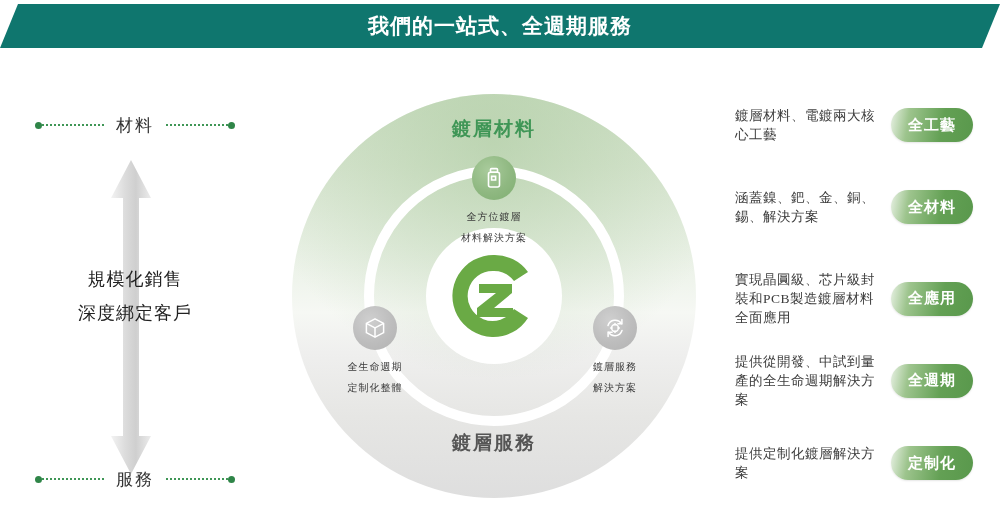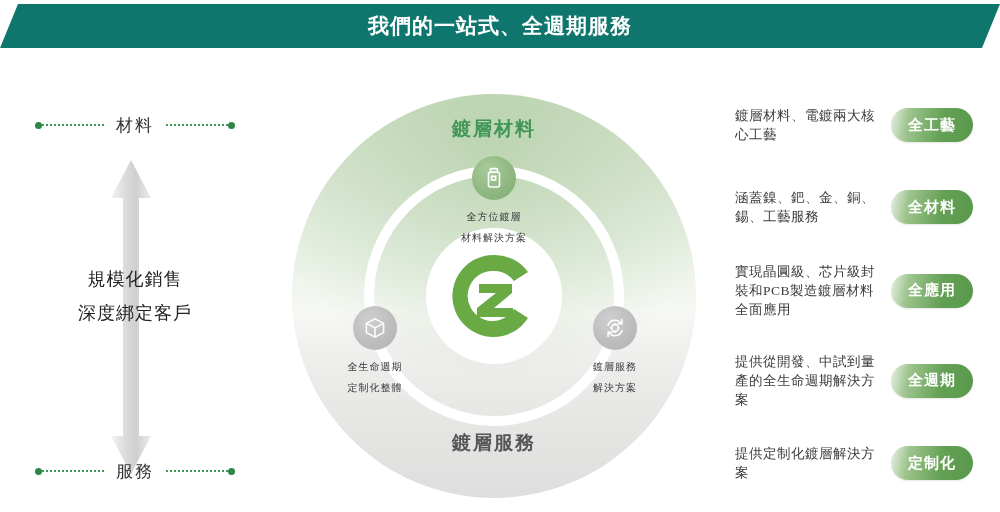--- a/index.html
+++ b/index.html
@@ -51,21 +51,21 @@
   .axis-row {
     position: absolute;
     left: 0;
     width: 270px;
     height: 26px;
     display: flex;
     align-items: center;
     justify-content: center;
   }
   #axis-row-top { top: 22px; }
-  #axis-row-bottom { top: 368px; }
+  #axis-row-bottom { top: 376px; }
   .axis-label {
     font-size: 17px;
     color: #333333;
     letter-spacing: 2px;
     padding: 0 12px;
     white-space: nowrap;
   }
   .dot-line {
     display: flex;
     align-items: center;
@@ -246,21 +246,21 @@
     font-size: 15px;
     font-weight: bold;
     letter-spacing: 1px;
     background: linear-gradient(100deg, #e8f1e4 0%, #9dc48d 22%, #63a054 62%, #59984c 100%);
     box-shadow: 0 1px 2px rgba(0,0,0,0.10);
     font-family: "Liberation Sans", "DejaVu Sans", sans-serif;
     flex: 0 0 auto;
   }
   #right-row-0 { top: 8px; }
   #right-row-1 { top: 90px; }
-  #right-row-2 { top: 164px; }
+  #right-row-2 { top: 172px; }
   #right-row-3 { top: 254px; }
   #right-row-4 { top: 346px; }
 </style>
 </head>
 <body>
 
 <div id="header-banner">
   <div id="header-title">我們的一站式、全週期服務</div>
 </div>
 
@@ -374,21 +374,21 @@
 </div>
 
 <div id="right-panel">
 
   <div class="right-row" id="right-row-0">
     <div class="right-desc">鍍層材料、電鍍兩大核心工藝</div>
     <div class="right-badge">全工藝</div>
   </div>
 
   <div class="right-row" id="right-row-1">
-    <div class="right-desc">涵蓋鎳、鈀、金、銅、錫、工藝服務</div>
+    <div class="right-desc">涵蓋鎳、鈀、金、銅、錫、解決方案</div>
     <div class="right-badge">全材料</div>
   </div>
 
   <div class="right-row" id="right-row-2">
     <div class="right-desc">實現晶圓級、芯片級封裝和PCB製造鍍層材料全面應用</div>
     <div class="right-badge">全應用</div>
   </div>
 
   <div class="right-row" id="right-row-3">
     <div class="right-desc">提供從開發、中試到量產的全生命週期解決方案</div>

